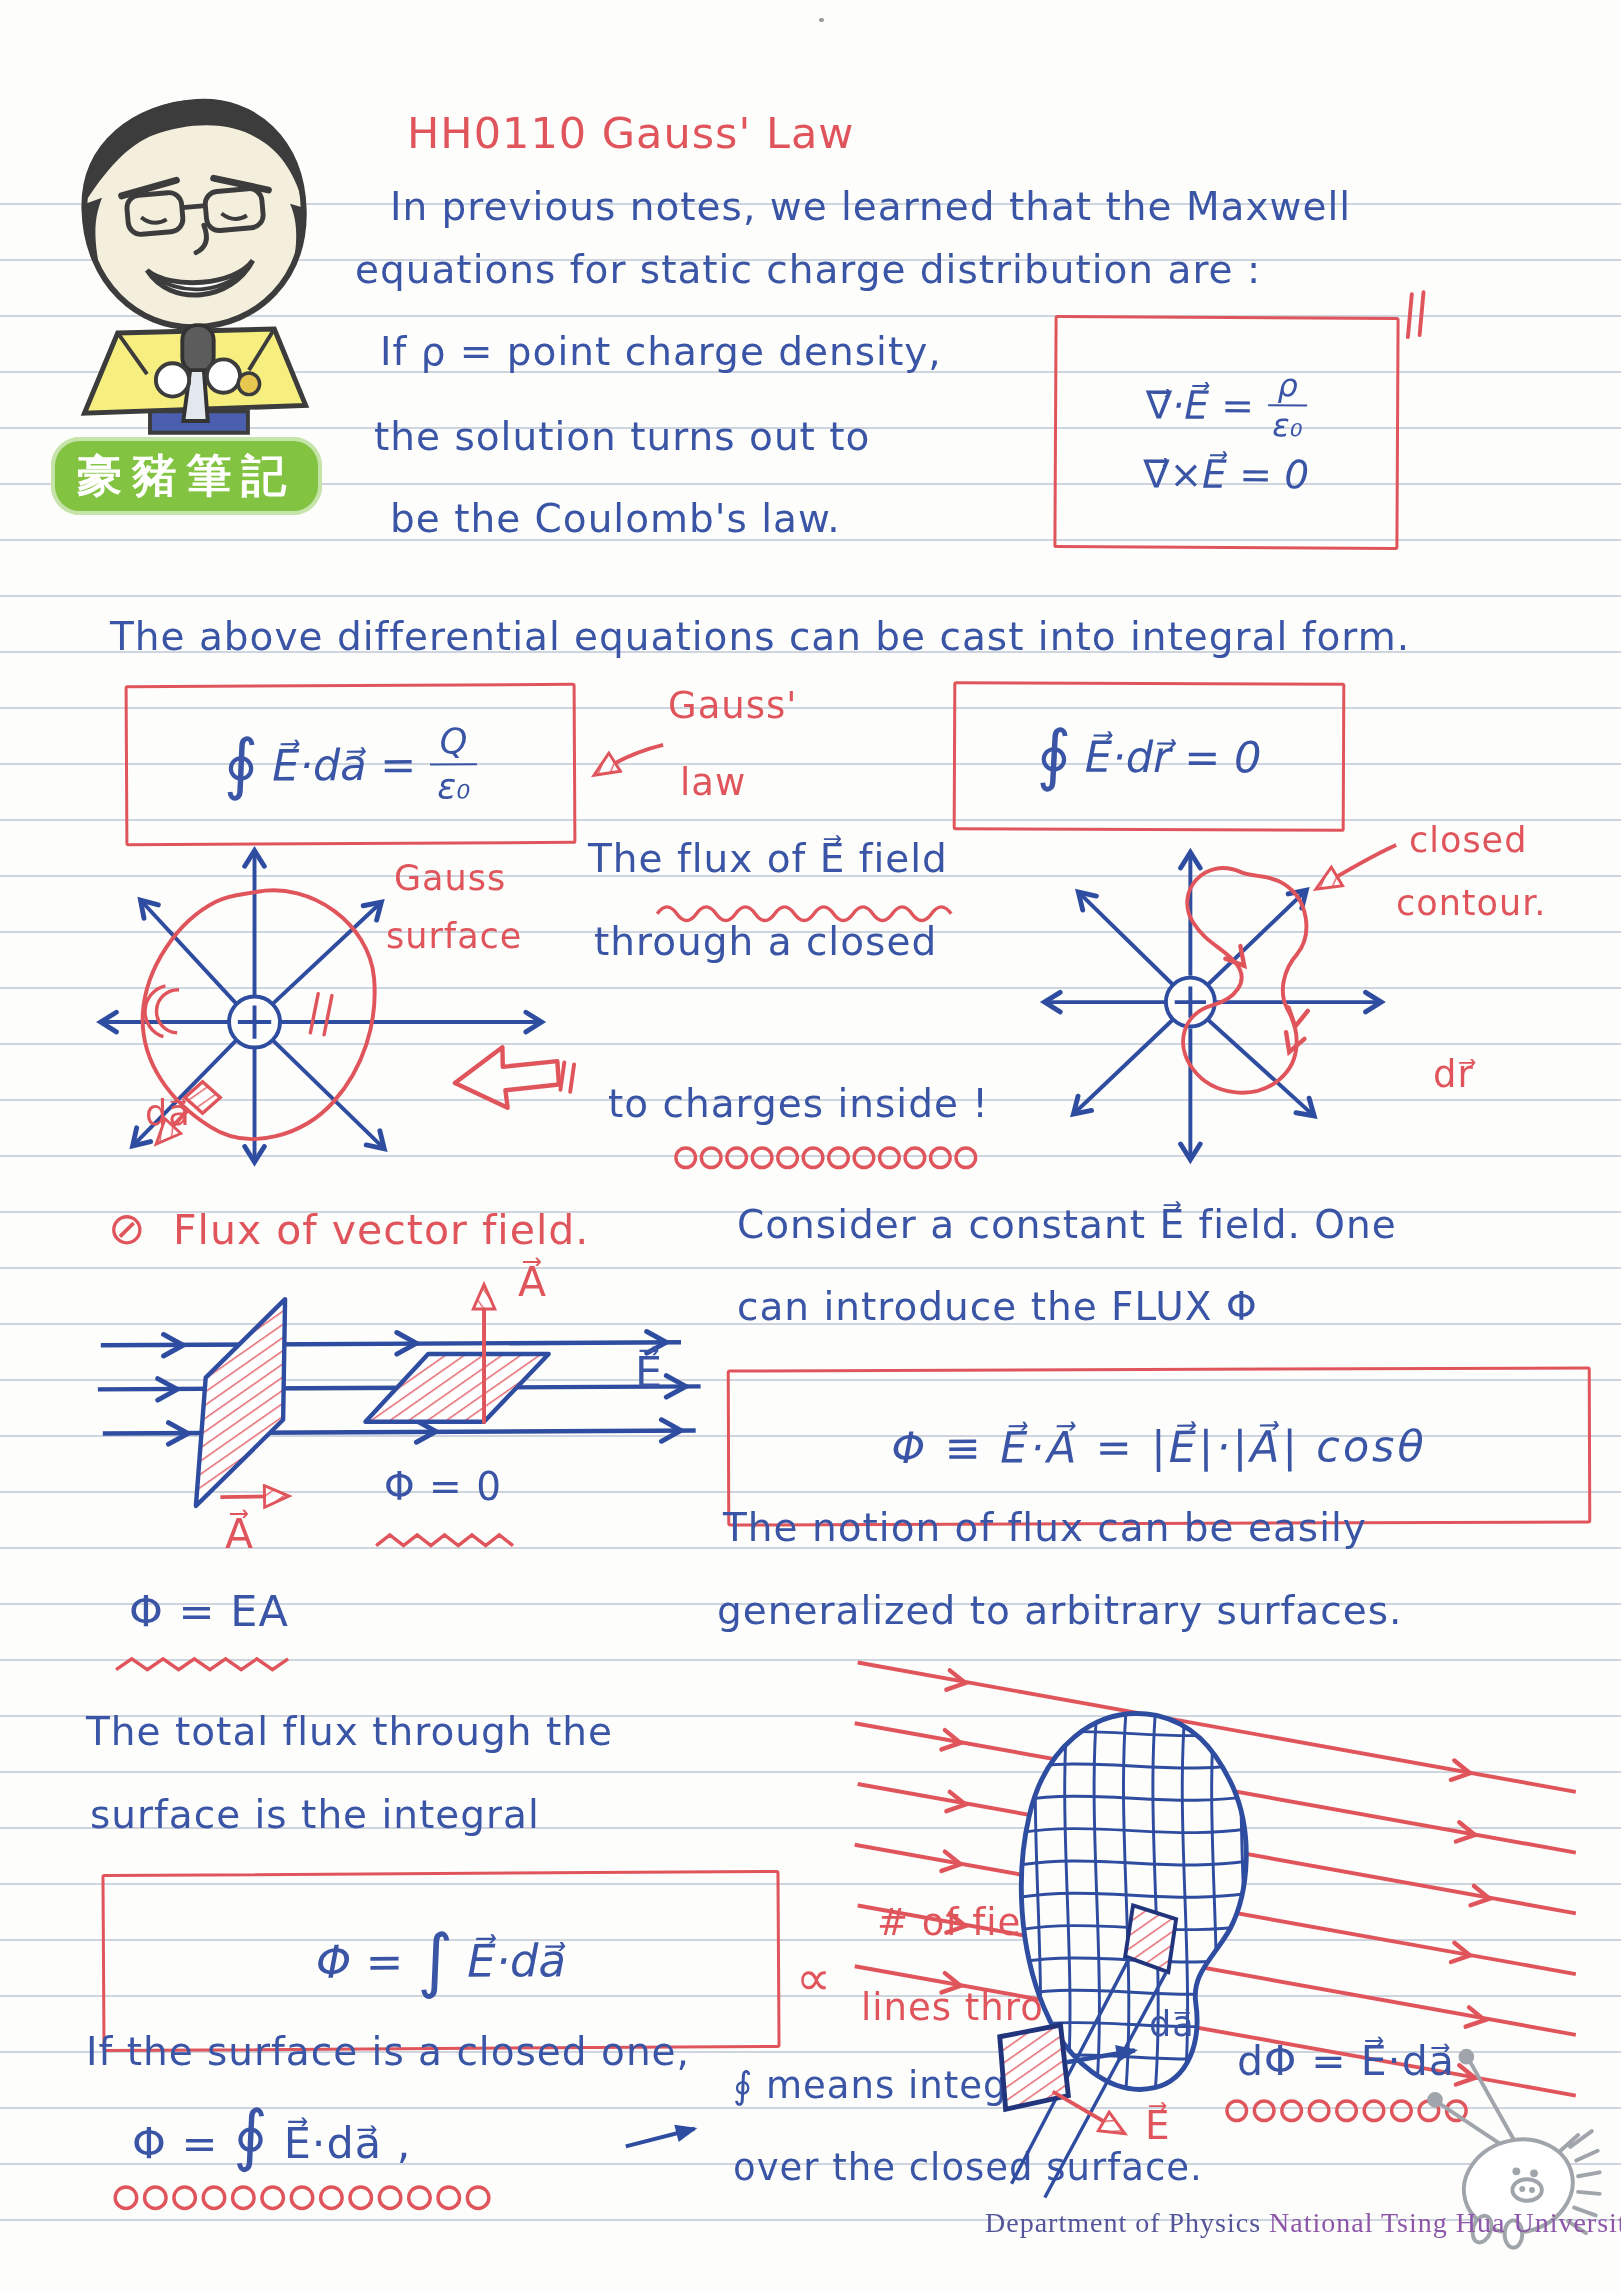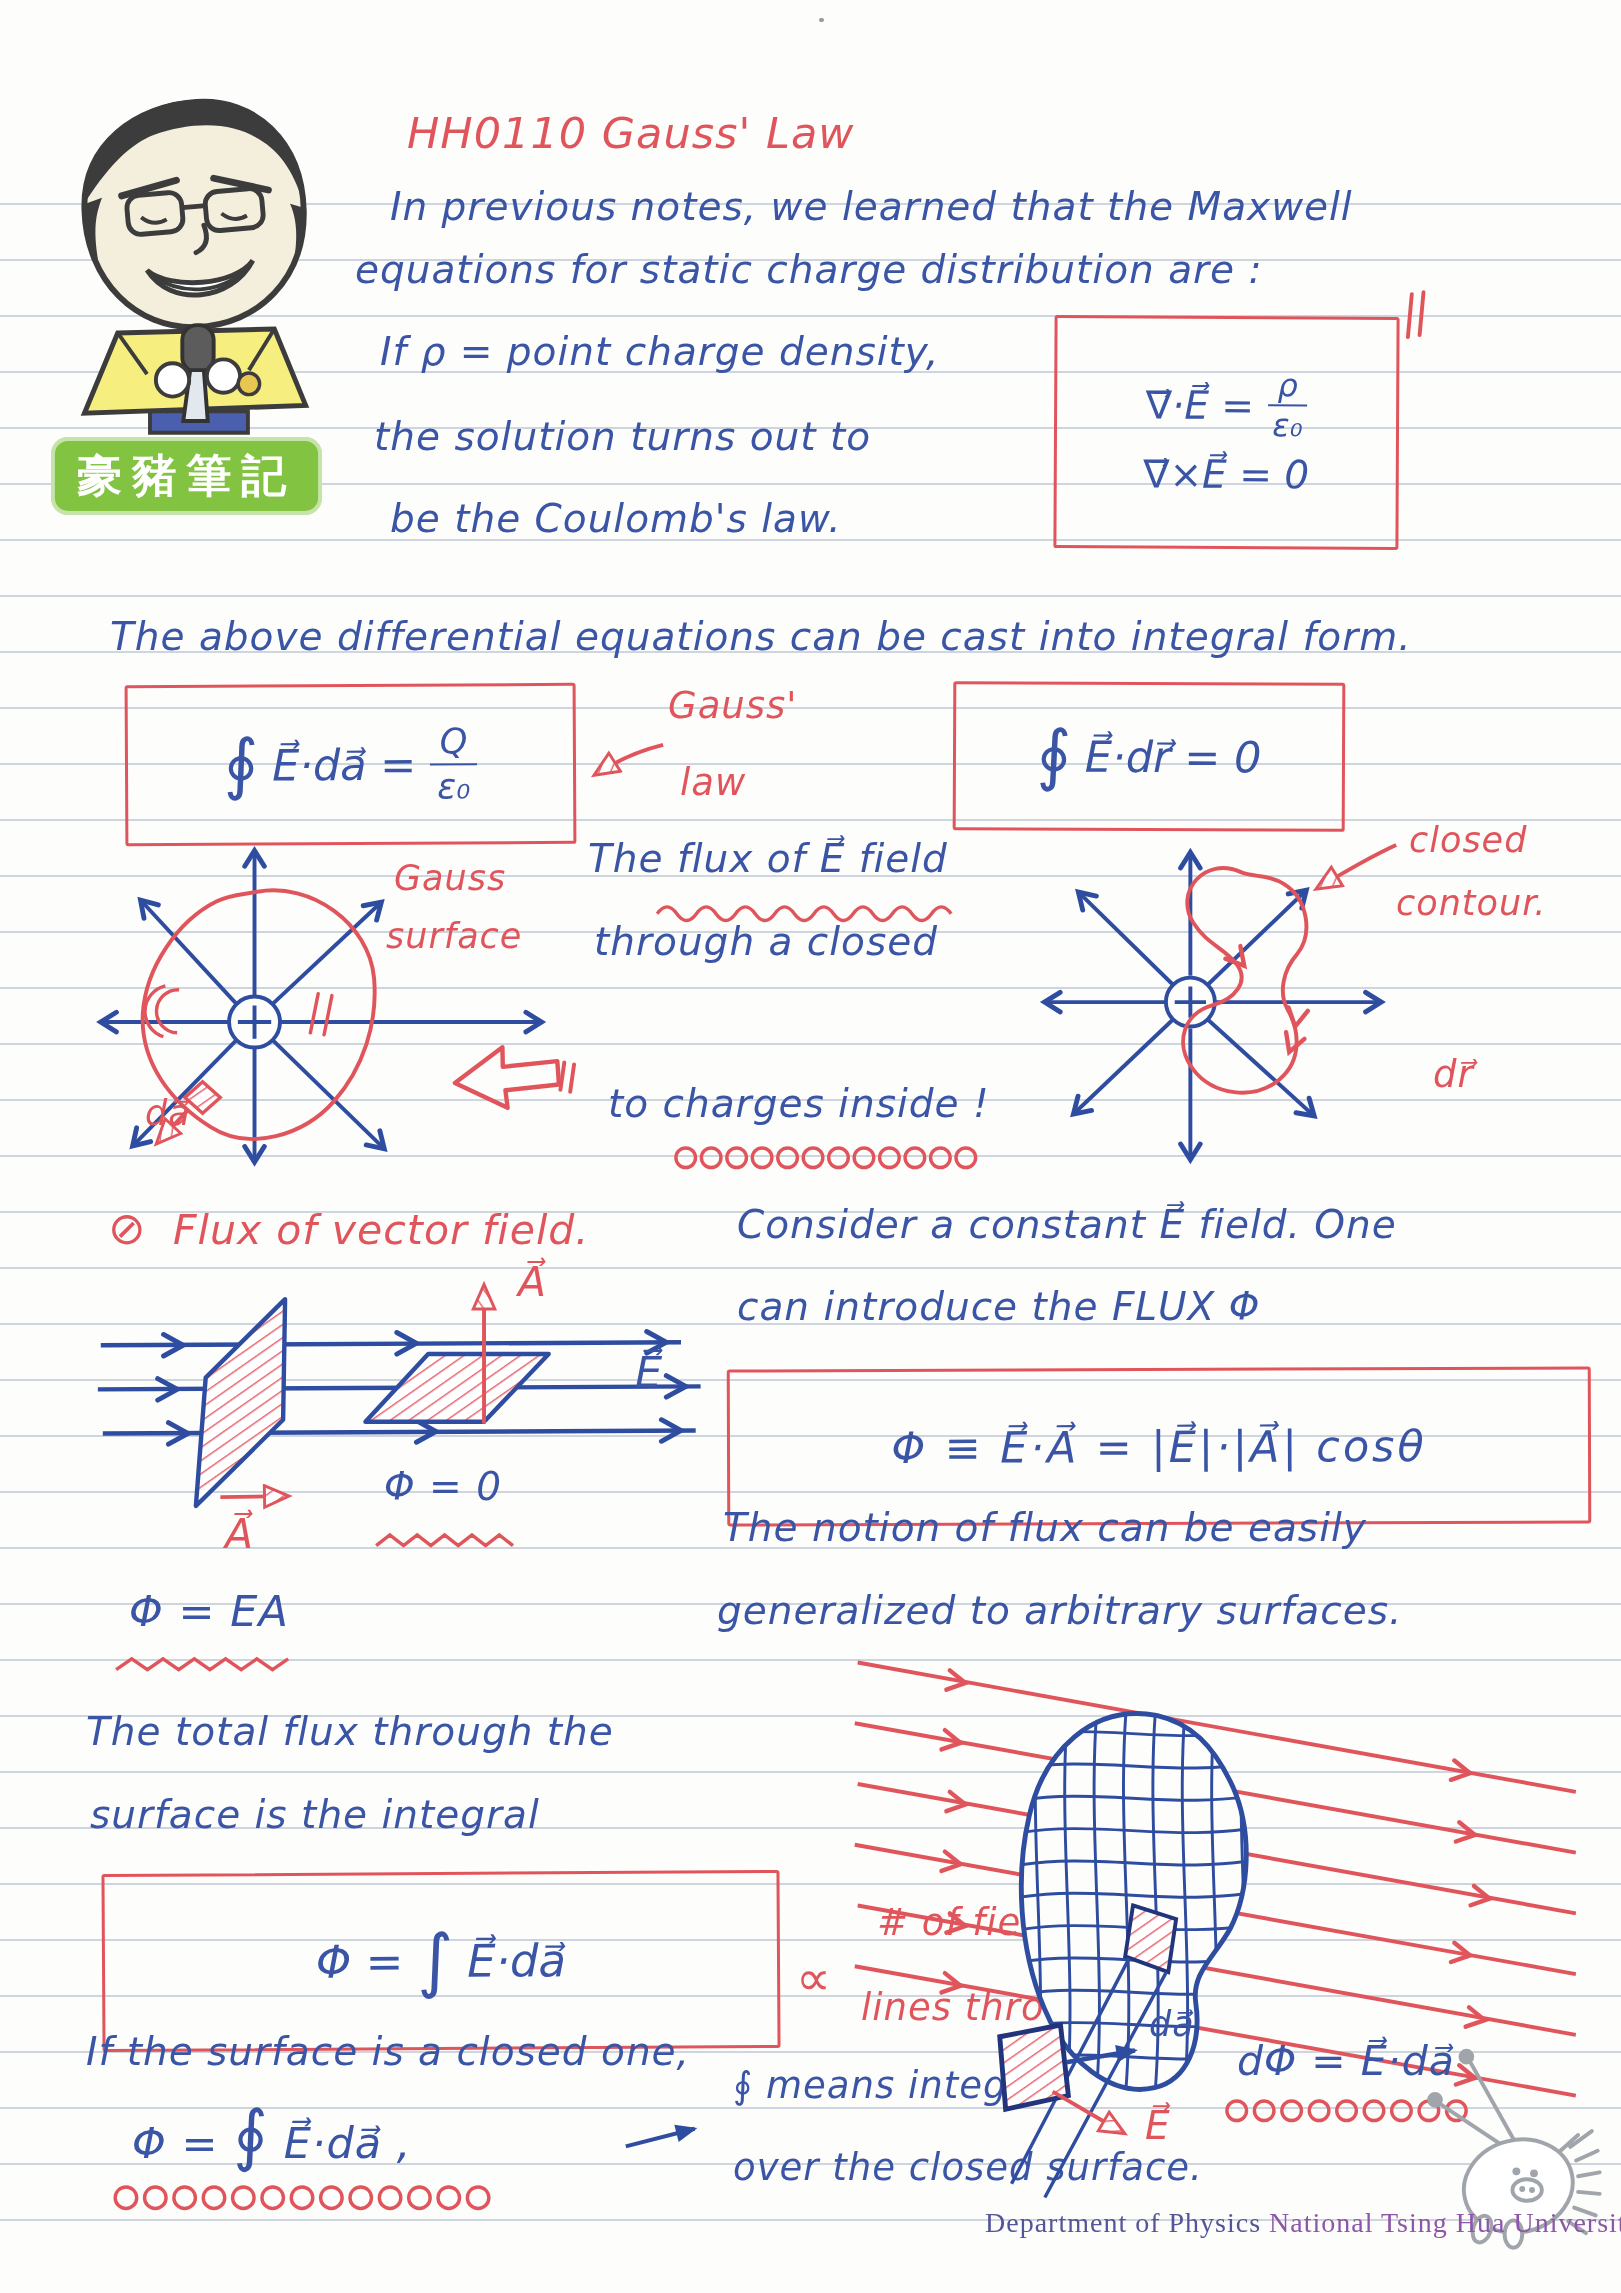--- a/index.html
+++ b/index.html
@@ -6,34 +6,34 @@
     --blue-ink:#3a55a5; --red-ink:#e0555c; --paper:#fdfdfb; --rule:#b9c2d0;
     --footer-blue:#54549a; --footer-purple:#8d56a8; --green-badge:#82c341;
   }
   *{margin:0;padding:0;box-sizing:border-box}
   html,body{background:#e9e9e9}
   #page{position:relative;width:1621px;height:2294px;background:var(--paper);
         font-family:"DejaVu Sans",sans-serif;overflow:hidden}
   .lines{position:absolute;left:0;top:149px;width:100%;height:2102px;pointer-events:none;
      background:repeating-linear-gradient(to bottom,rgba(130,148,178,0) 0 54px,
      rgba(130,148,178,.38) 54px 56px);}
-  .t{position:absolute;white-space:nowrap;font-style:italic;letter-spacing:1px;line-height:1.1}
+  .t{position:absolute;white-space:nowrap;letter-spacing:1px;line-height:1.1}
   .blue{color:var(--blue-ink)}
   .red{color:var(--red-ink)}
   .rbox{position:absolute;border:3.9px solid var(--red-ink);border-radius:2.9px;
         display:flex;align-items:center;justify-content:center;gap:13.7px;
         color:var(--blue-ink);font-style:italic;background:transparent}
   .bigint{font-size:1.55em;font-weight:400;transform:translateY(-2px)}
   .frac{display:inline-flex;flex-direction:column;align-items:center;line-height:1.08;font-size:.82em}
   .frac .num{border-bottom:2.9px solid currentColor;padding:0 9.8px 2px}
   .frac .den{padding-top:2px}
   svg{position:absolute;overflow:visible}
   .serif{font-family:"Liberation Serif","DejaVu Serif",serif}
   .badge{position:absolute;left:51px;top:437px;width:271px;height:78px;background:var(--green-badge);
-         border-radius:17px;display:flex;align-items:center;justify-content:center;
+         border-radius:29px;display:flex;align-items:center;justify-content:center;
          box-shadow:inset 0 0 0 3.9px rgba(255,255,255,.55)}
   .badge span{color:#fff;font-weight:bold;font-size:45px;letter-spacing:9.8px;font-style:normal}
 </style>
 </head>
 <body>
 
 <div id="page">
   <div class="lines"></div>
   <div style="position:absolute;left:819px;top:17.6px;width:4.9px;height:4.9px;border-radius:50%;background:#9a9a9a"></div>
 

